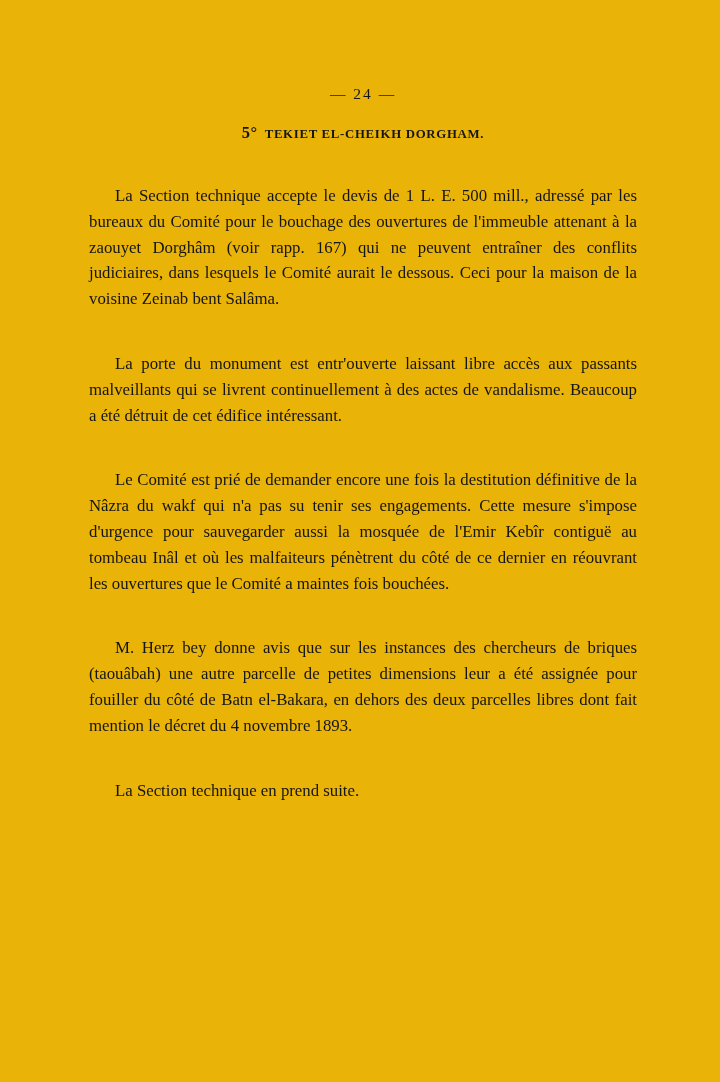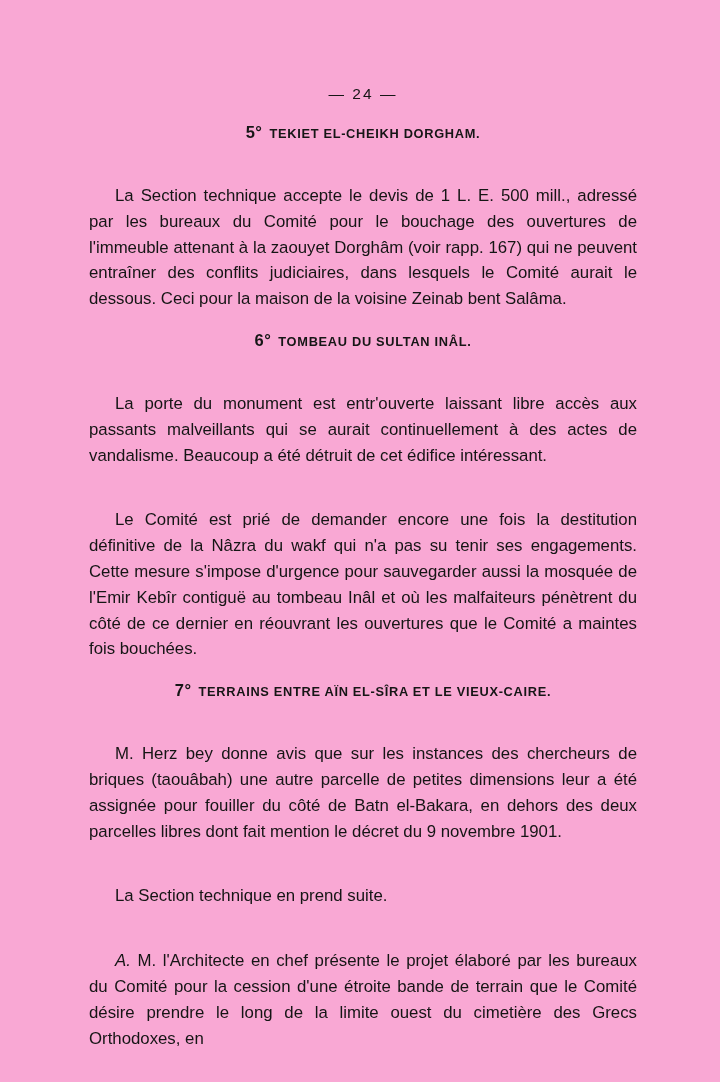--- a/index.html
+++ b/index.html
@@ -2,23 +2,23 @@
 <html><head>
 <meta charset="utf-8">
 <style>
   * { margin: 0; padding: 0; box-sizing: border-box; }
   html, body { background: #ffffff; }
   .page {
     position: relative;
     width: 720px;
     height: 1082px;
     margin: 0 auto;
-    background: #f9a8d4;
+    background: #eab308;
     padding: 84px 83px 0 89px;
-    font-family: Liberation Sans, sans-serif;
+    font-family: Liberation Serif, serif;
     color: #161616;
     overflow: hidden;
   }
   .page-number {
     text-align: center;
     font-size: 15.5px;
     letter-spacing: 2px;
     line-height: 20px;
     margin-bottom: 14px;
   }
@@ -58,32 +58,25 @@
   <div class="page-number">— 24 —</div>
 
   <section>
     <h2 class="heading">
       <span class="hnum">5°</span><span class="htitle">TEKIET EL-CHEIKH DORGHAM.</span>
     </h2>
     <p>La Section technique accepte le devis de 1 L. E. 500 mill., adressé par les bureaux du Comité pour le bouchage des ouvertures de l'immeuble attenant à la zaouyet Dorghâm (voir rapp. 167) qui ne peuvent entraîner des conflits judiciaires, dans lesquels le Comité aurait le dessous. Ceci pour la maison de la voisine Zeinab bent Salâma.</p>
   </section>
 
   <section>
-    <h2 class="heading">
-      <span class="hnum">6°</span><span class="htitle">TOMBEAU DU SULTAN INÂL.</span>
-    </h2>
-    <p>La porte du monument est entr'ouverte laissant libre accès aux passants malveillants qui se aurait continuellement à des actes de vandalisme. Beaucoup a été détruit de cet édifice intéressant.</p>
+    <p>La porte du monument est entr'ouverte laissant libre accès aux passants malveillants qui se livrent continuellement à des actes de vandalisme. Beaucoup a été détruit de cet édifice intéressant.</p>
     <p>Le Comité est prié de demander encore une fois la destitution définitive de la Nâzra du wakf qui n'a pas su tenir ses engagements. Cette mesure s'impose d'urgence pour sauvegarder aussi la mosquée de l'Emir Kebîr contiguë au tombeau Inâl et où les malfaiteurs pénètrent du côté de ce dernier en réouvrant les ouvertures que le Comité a maintes fois bouchées.</p>
   </section>
 
   <section>
-    <h2 class="heading">
-      <span class="hnum">7°</span><span class="htitle">TERRAINS ENTRE AÏN EL-SÎRA ET LE VIEUX-CAIRE.</span>
-    </h2>
-    <p>M. Herz bey donne avis que sur les instances des chercheurs de briques (taouâbah) une autre parcelle de petites dimensions leur a été assignée pour fouiller du côté de Batn el-Bakara, en dehors des deux parcelles libres dont fait mention le décret du 9 novembre 1901.</p>
+    <p>M. Herz bey donne avis que sur les instances des chercheurs de briques (taouâbah) une autre parcelle de petites dimensions leur a été assignée pour fouiller du côté de Batn el-Bakara, en dehors des deux parcelles libres dont fait mention le décret du 4 novembre 1893.</p>
     <p>La Section technique en prend suite.</p>
   </section>
 
   <section>
-    <p><span class="lead">A.</span> <span>M. l'Architecte en chef présente le projet élaboré par les bureaux du Comité pour la cession d'une étroite bande de terrain que le Comité désire prendre le long de la limite ouest du cimetière des Grecs Orthodoxes, en</span></p>
   </section>
 
 </div>
 
 </body></html>

